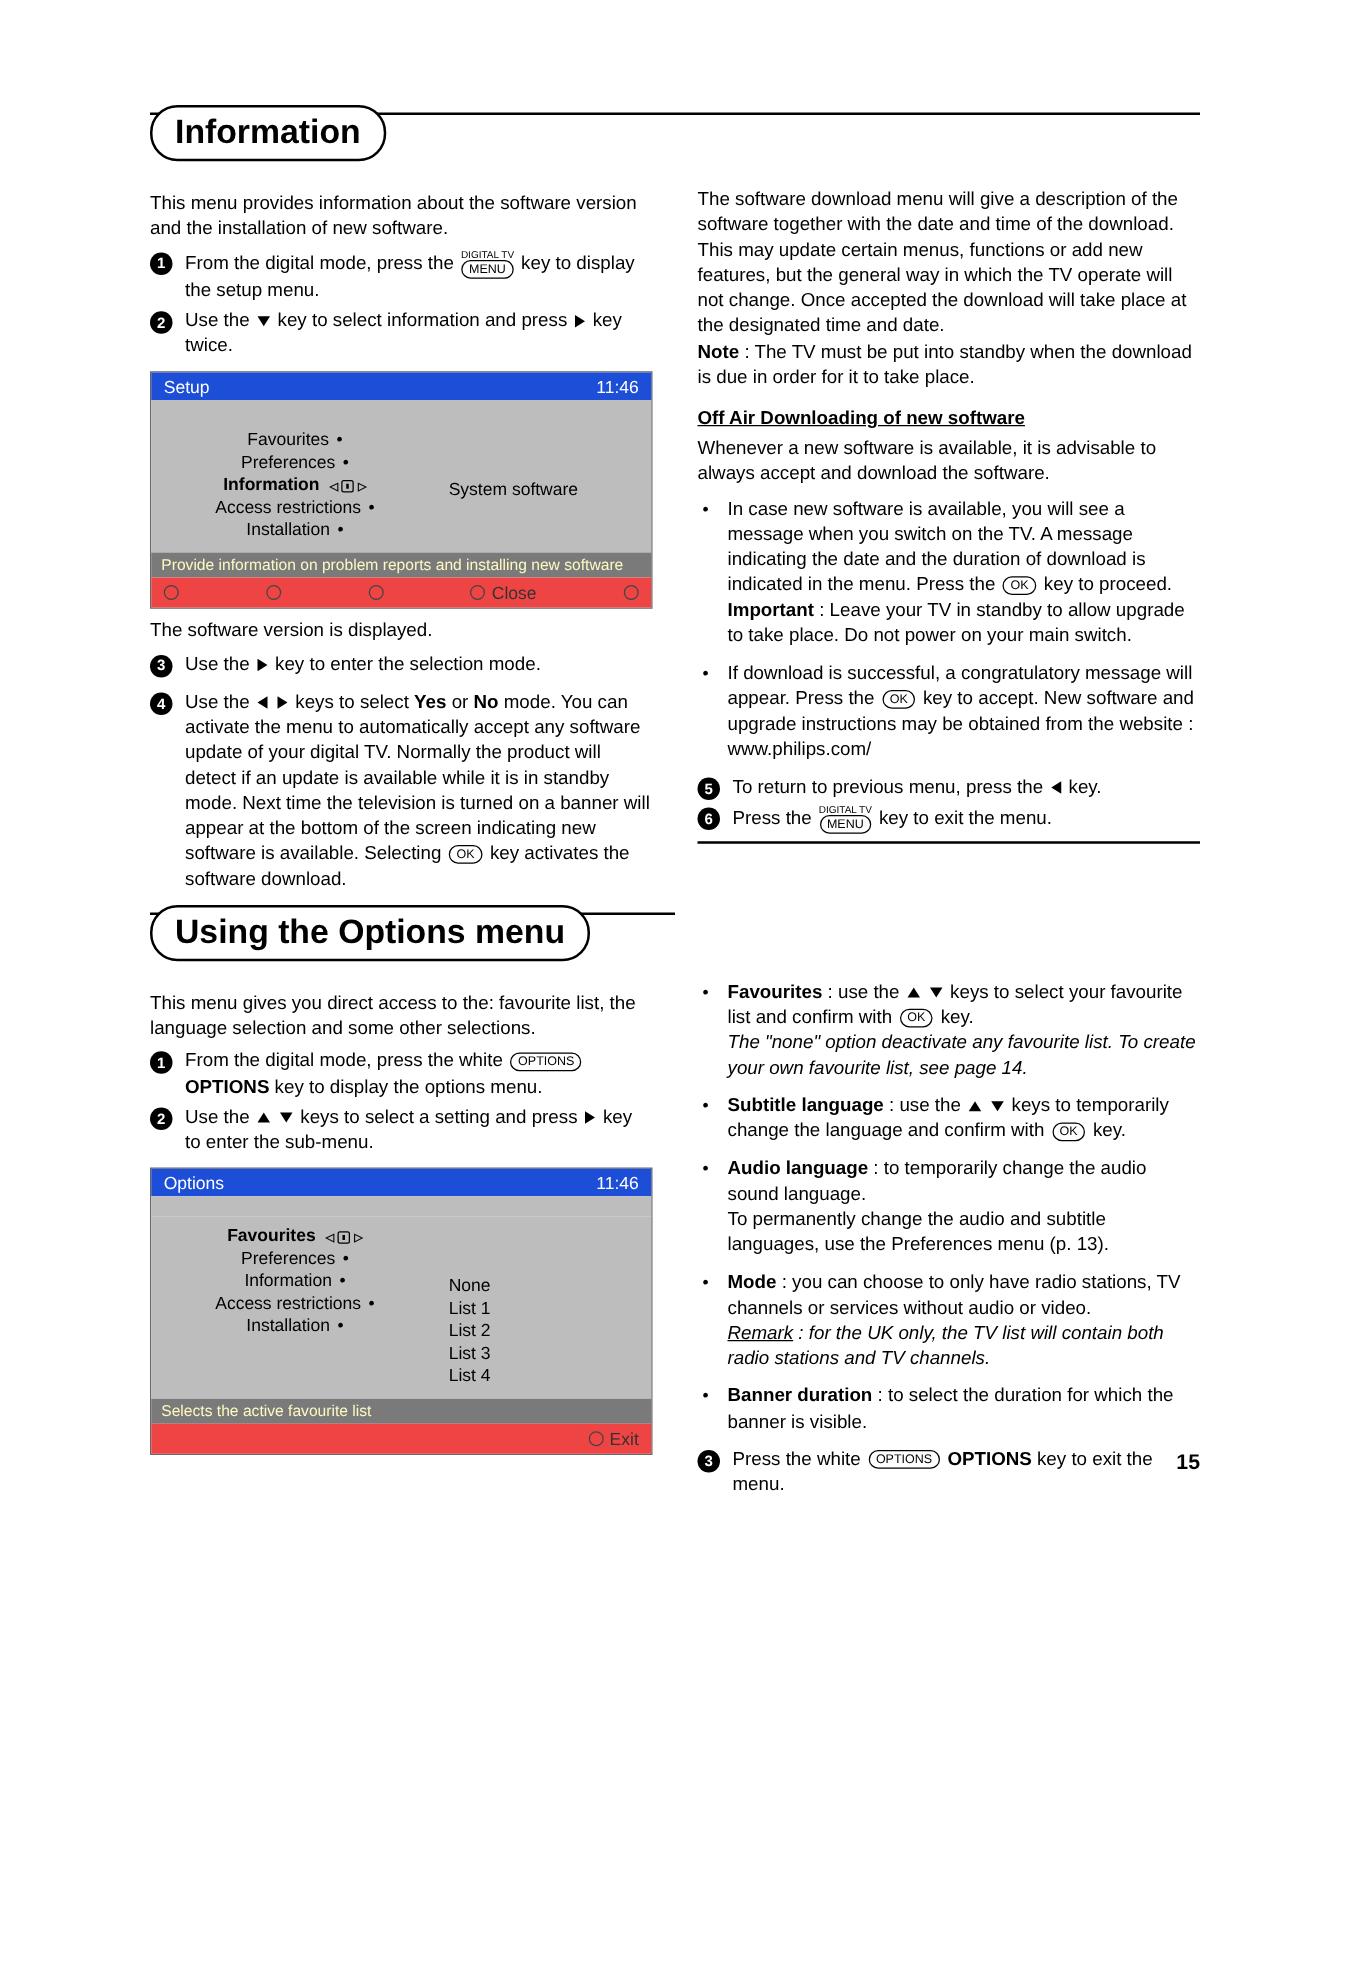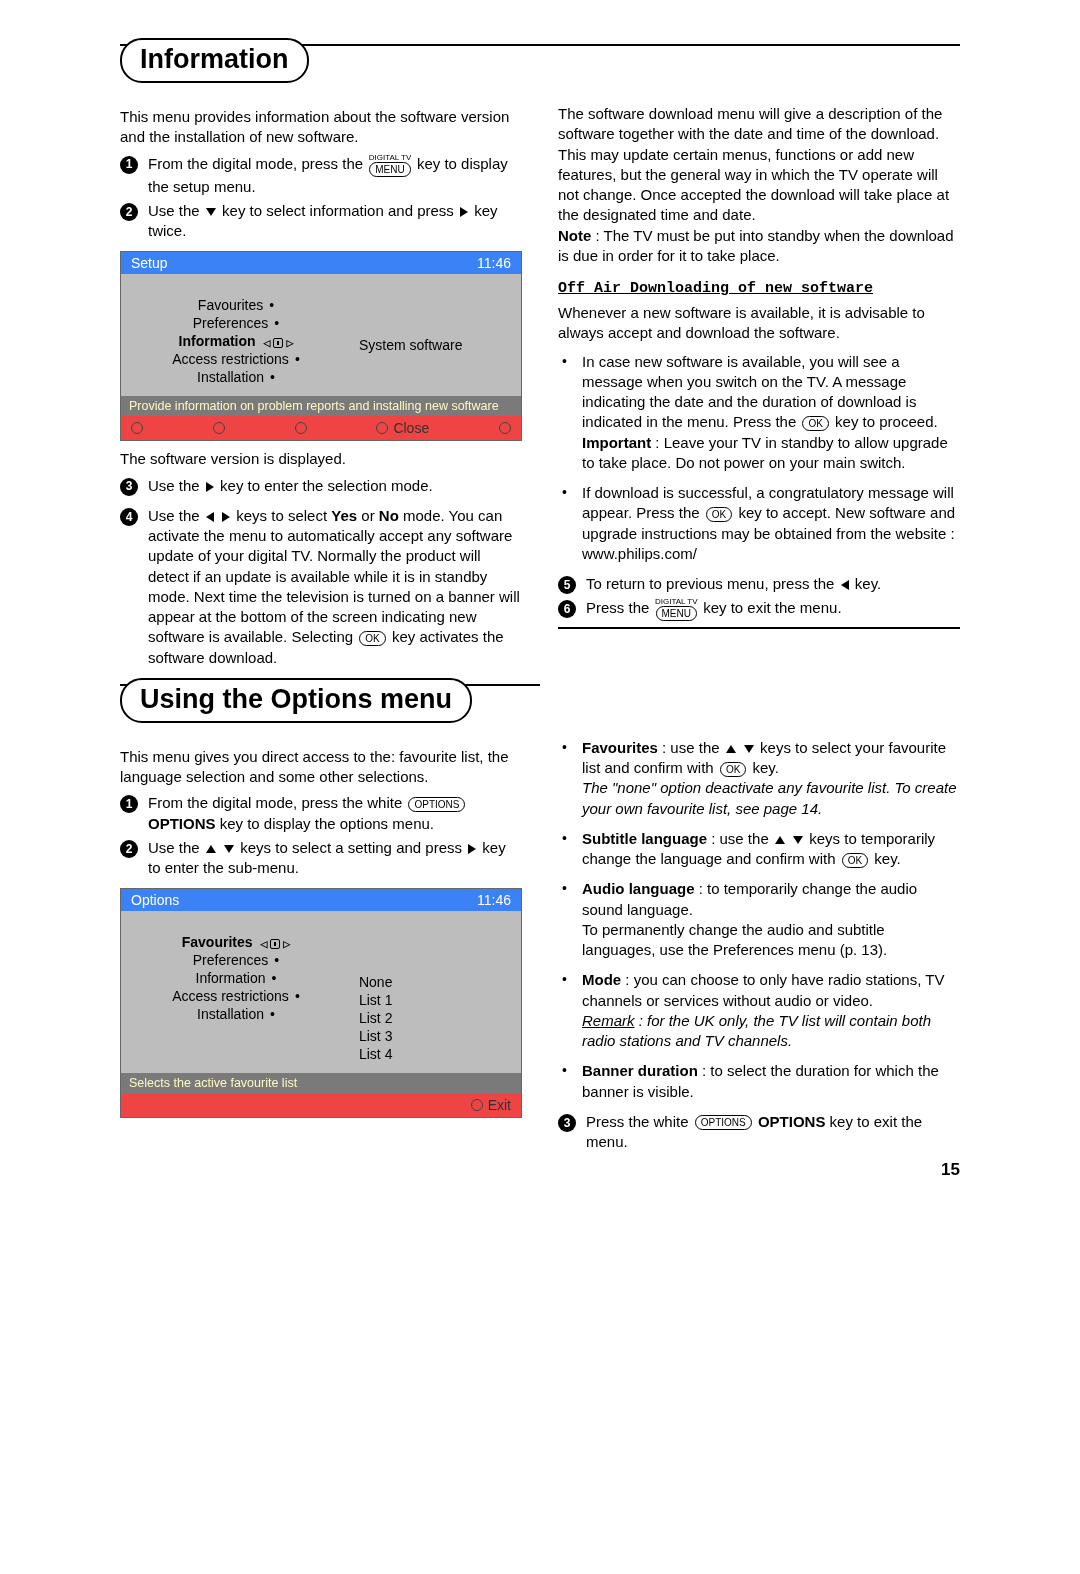--- a/index.html
+++ b/index.html
@@ -6,21 +6,21 @@
     margin: 0;
     background: #fff;
     font-family: "Gill Sans", "Gill Sans MT", "Trebuchet MS", Arial, sans-serif;
     font-size: 15px;
     color: #000;
   }
   .page {
     width: 1080px;
     height: 1224px;
     box-sizing: border-box;
-    padding: 44px 120px 50px 120px;
+    padding: 90px 120px 50px 120px;
     position: relative;
   }
   .columns {
     display: flex;
     column-gap: 36px;
   }
   .col {
     width: 50%;
   }
   .rule {
@@ -90,21 +90,21 @@
   .key-stack {
     display:inline-flex; flex-direction:column; align-items:center; vertical-align:middle;
   }
   .menu-box {
     border:1px solid #666;
     background:#fff;
     margin:10px 0 8px 0;
     font-size:14px;
   }
   .menu-titlebar {
-    background:#3b82f6; color:#fff;
+    background:#1d4ed8; color:#fff;
     display:flex; justify-content:space-between;
     padding:3px 10px;
   }
   .menu-spacer { height:16px; background:#bdbdbd;}
   .menu-body {
     display:flex;
     background:#bdbdbd;
     padding:6px 10px 10px 10px;
   }
   .menu-left { width:58%; text-align:center; padding-right:10px;}
@@ -236,21 +236,21 @@
         </li>
       </ul>
     </div>
 
     <div class="col" style="padding-top:50px;">
       <p class="para">
         <span>The software download menu will give a description of the software together with the date and time of the download. This may update certain menus, functions or add new features, but the general way in which the TV operate will not change. Once accepted the download will take place at the designated time and date.</span><br>
         <span class="b">Note</span><span> : The TV must be put into standby when the download is due in order for it to take place.</span>
       </p>
 
-      <span class="subhead" style="margin-top:14px;font-family:Liberation Mono, monospace;">Off Air Downloading of new software</span>
+      <span class="subhead" style="margin-top:14px;">Off Air Downloading of new software</span>
       <p class="para">Whenever a new software is available, it is advisable to always accept and download the software.</p>
 
       <ul class="bullet-list" style="margin-top:8px;">
         <li>
           <span>In case new software is available, you will see a message when you switch on the TV. A message indicating the date and the duration of download is indicated in the menu. Press the </span>
           <span class="key key-round">OK</span>
           <span> key to proceed. </span>
           <span class="b">Important</span>
           <span> : Leave your TV in standby to allow upgrade to take place. Do not power on your main switch.</span>
         </li>

